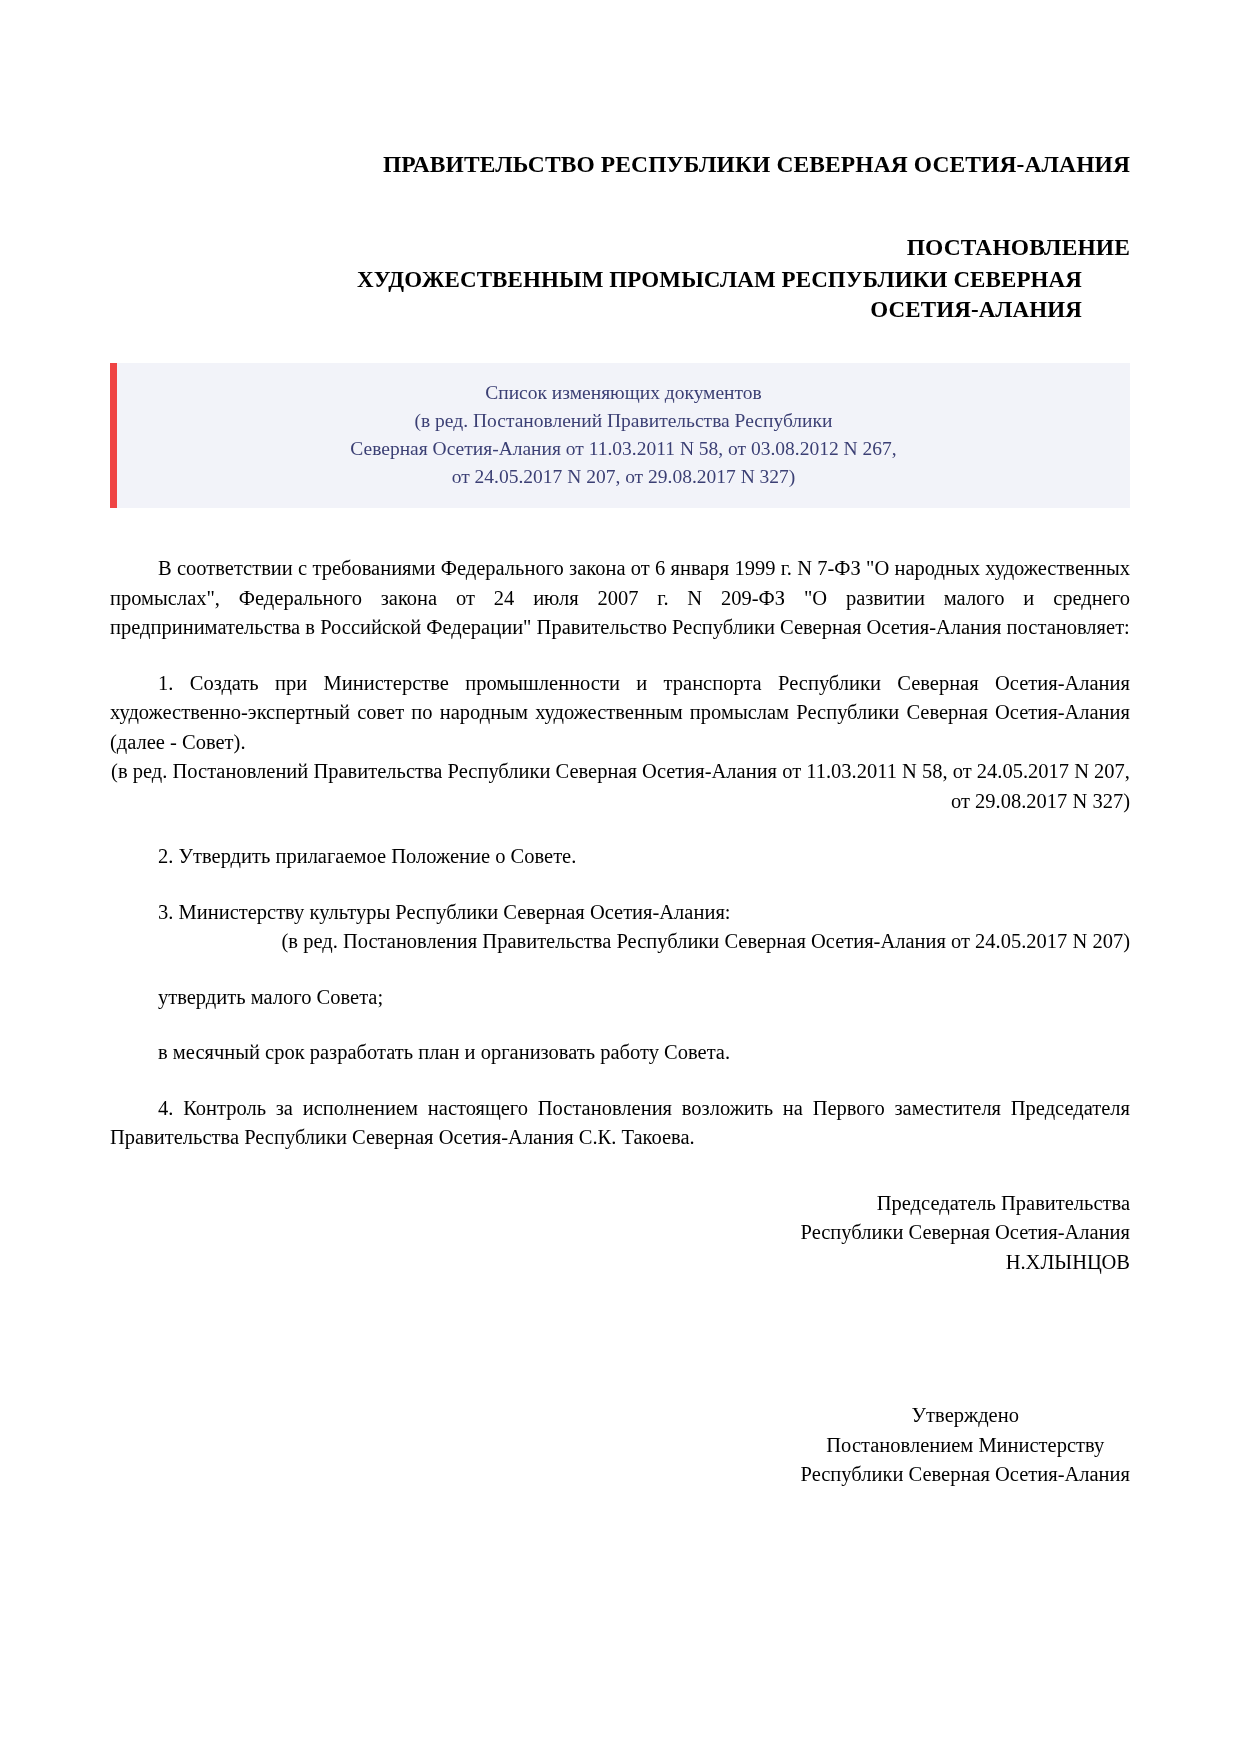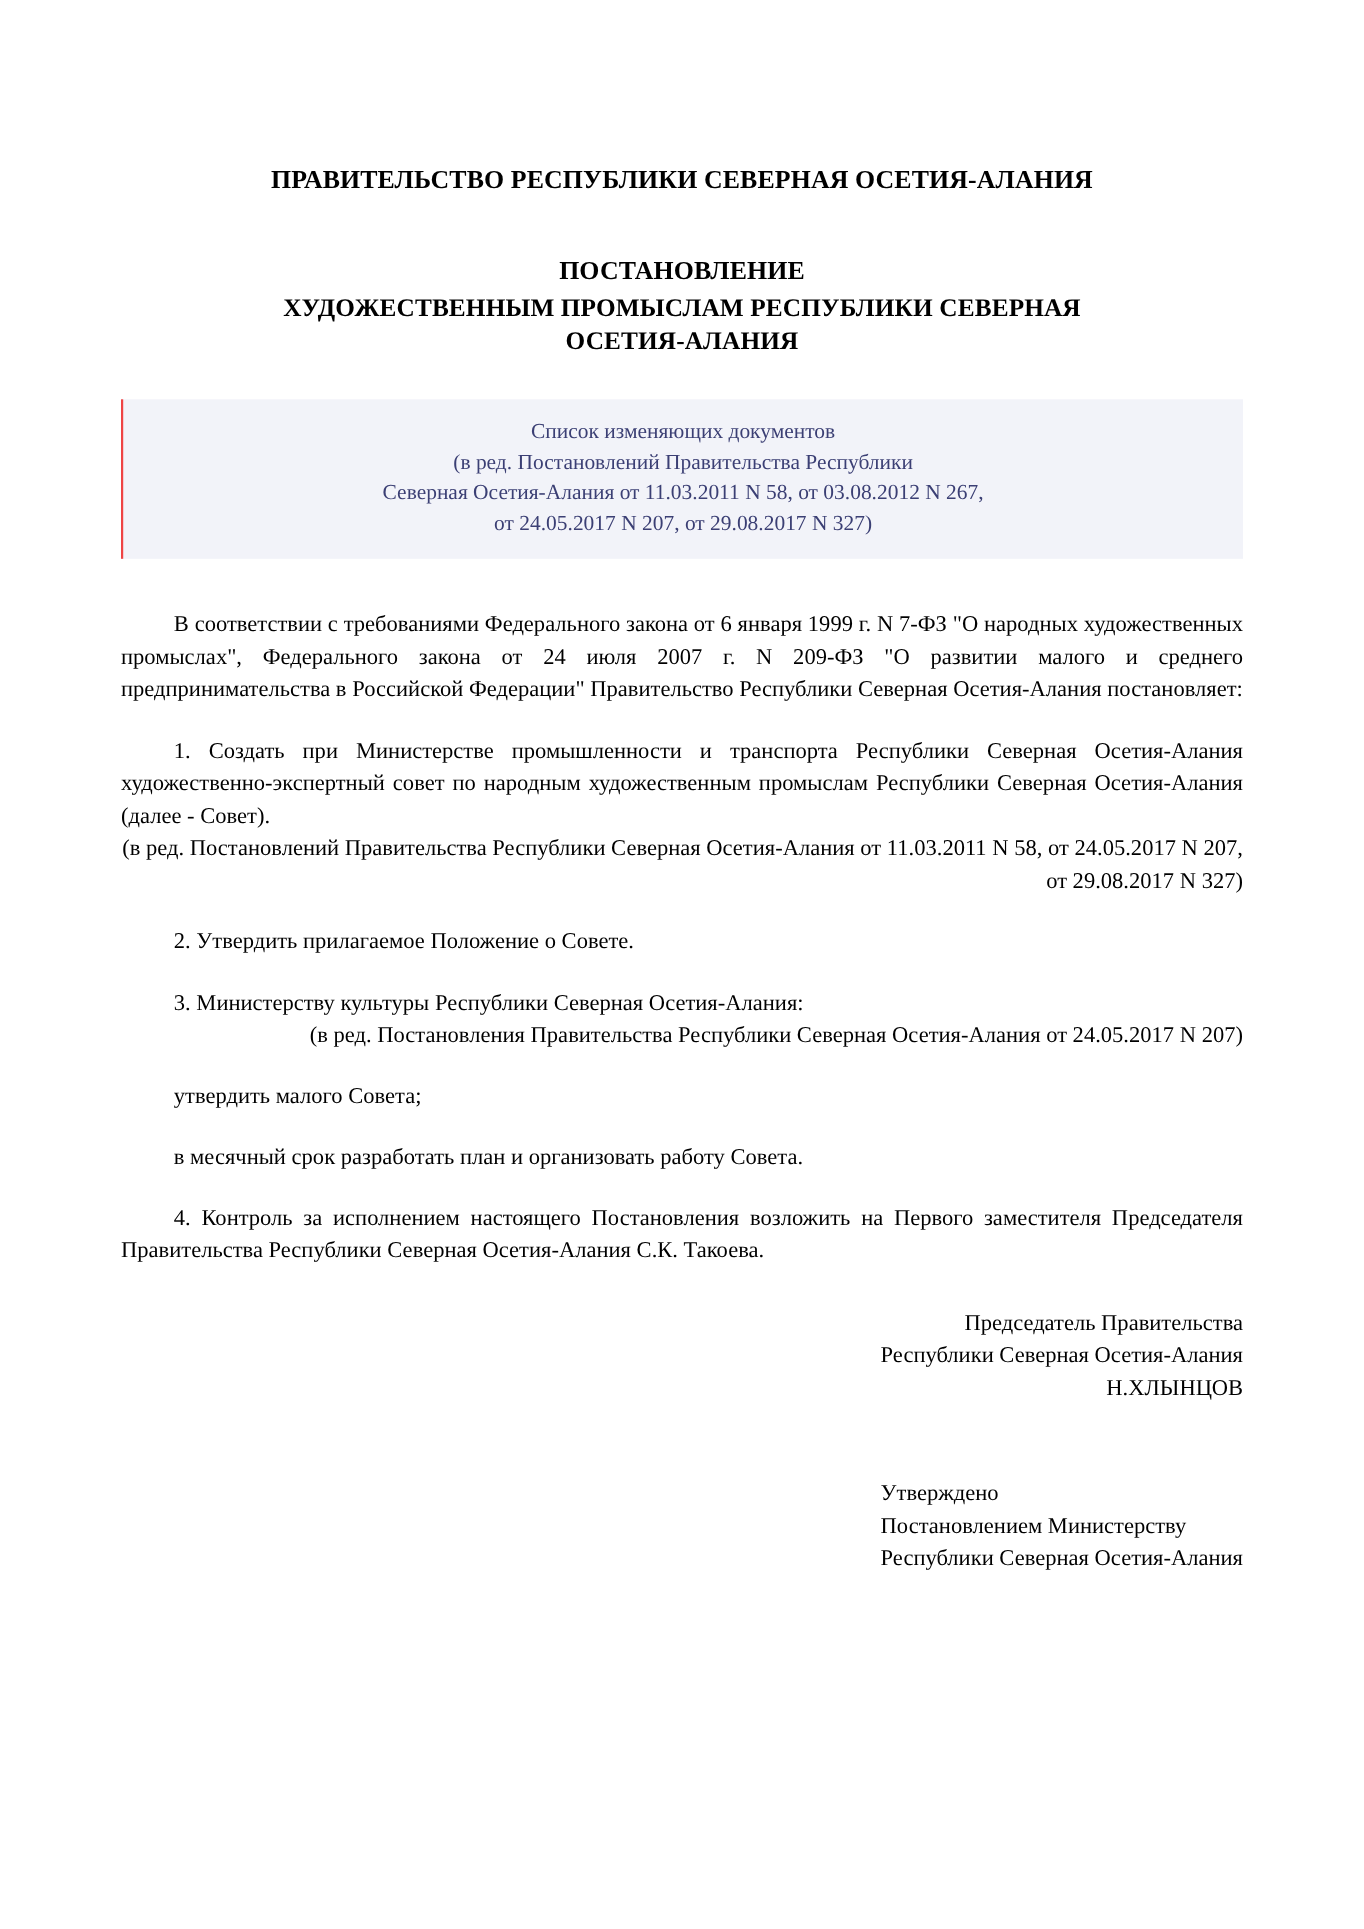--- a/index.html
+++ b/index.html
@@ -18,21 +18,21 @@
   .page {
     width: 1240px;
     height: 1754px;
     box-sizing: border-box;
     padding: 150px 110px 40px 110px;
     position: relative;
   }
 
   
   .doc-heading {
-    text-align: center;
+    text-align: right;
     font-weight: bold;
     font-size: 23.5px;
     letter-spacing: 0.1px;
     line-height: 1.25;
   }
   .heading-org {
     margin: 0 0 54px 0;
   }
   .heading-type {
     margin: 0 0 2px 0;
@@ -46,21 +46,21 @@
   .heading-subject {
     margin: 0 0 38px 0;
     font-size: 23px;
     line-height: 1.32;
     padding: 0 48px;
   }
 
   
   .amend-box {
     background: #f2f3f9;
-    border-left: 2px solid #ef4444;
+    border-left: 7px solid #ef4444;
     padding: 16px 20px 18px 20px;
     margin: 0 0 46px 0;
     color: #3b3f74;
     text-align: center;
     font-size: 19.5px;
     line-height: 1.42;
   }
   .amend-box div {
     margin: 0;
   }
@@ -98,22 +98,22 @@
     font-size: 20.5px;
     line-height: 1.44;
     margin: 36px 0 0 0;
   }
   .signature div { margin: 0; }
 
   
   .approval {
     position: absolute;
     right: 110px;
-    top: 1344px;
-    text-align: left;
+    top: 1401px;
+    text-align: center;
     font-size: 20.5px;
     line-height: 1.44;
   }
   .approval div { margin: 0; }
 </style>
 </head>
 <body>
 
 <div class="page">
 

